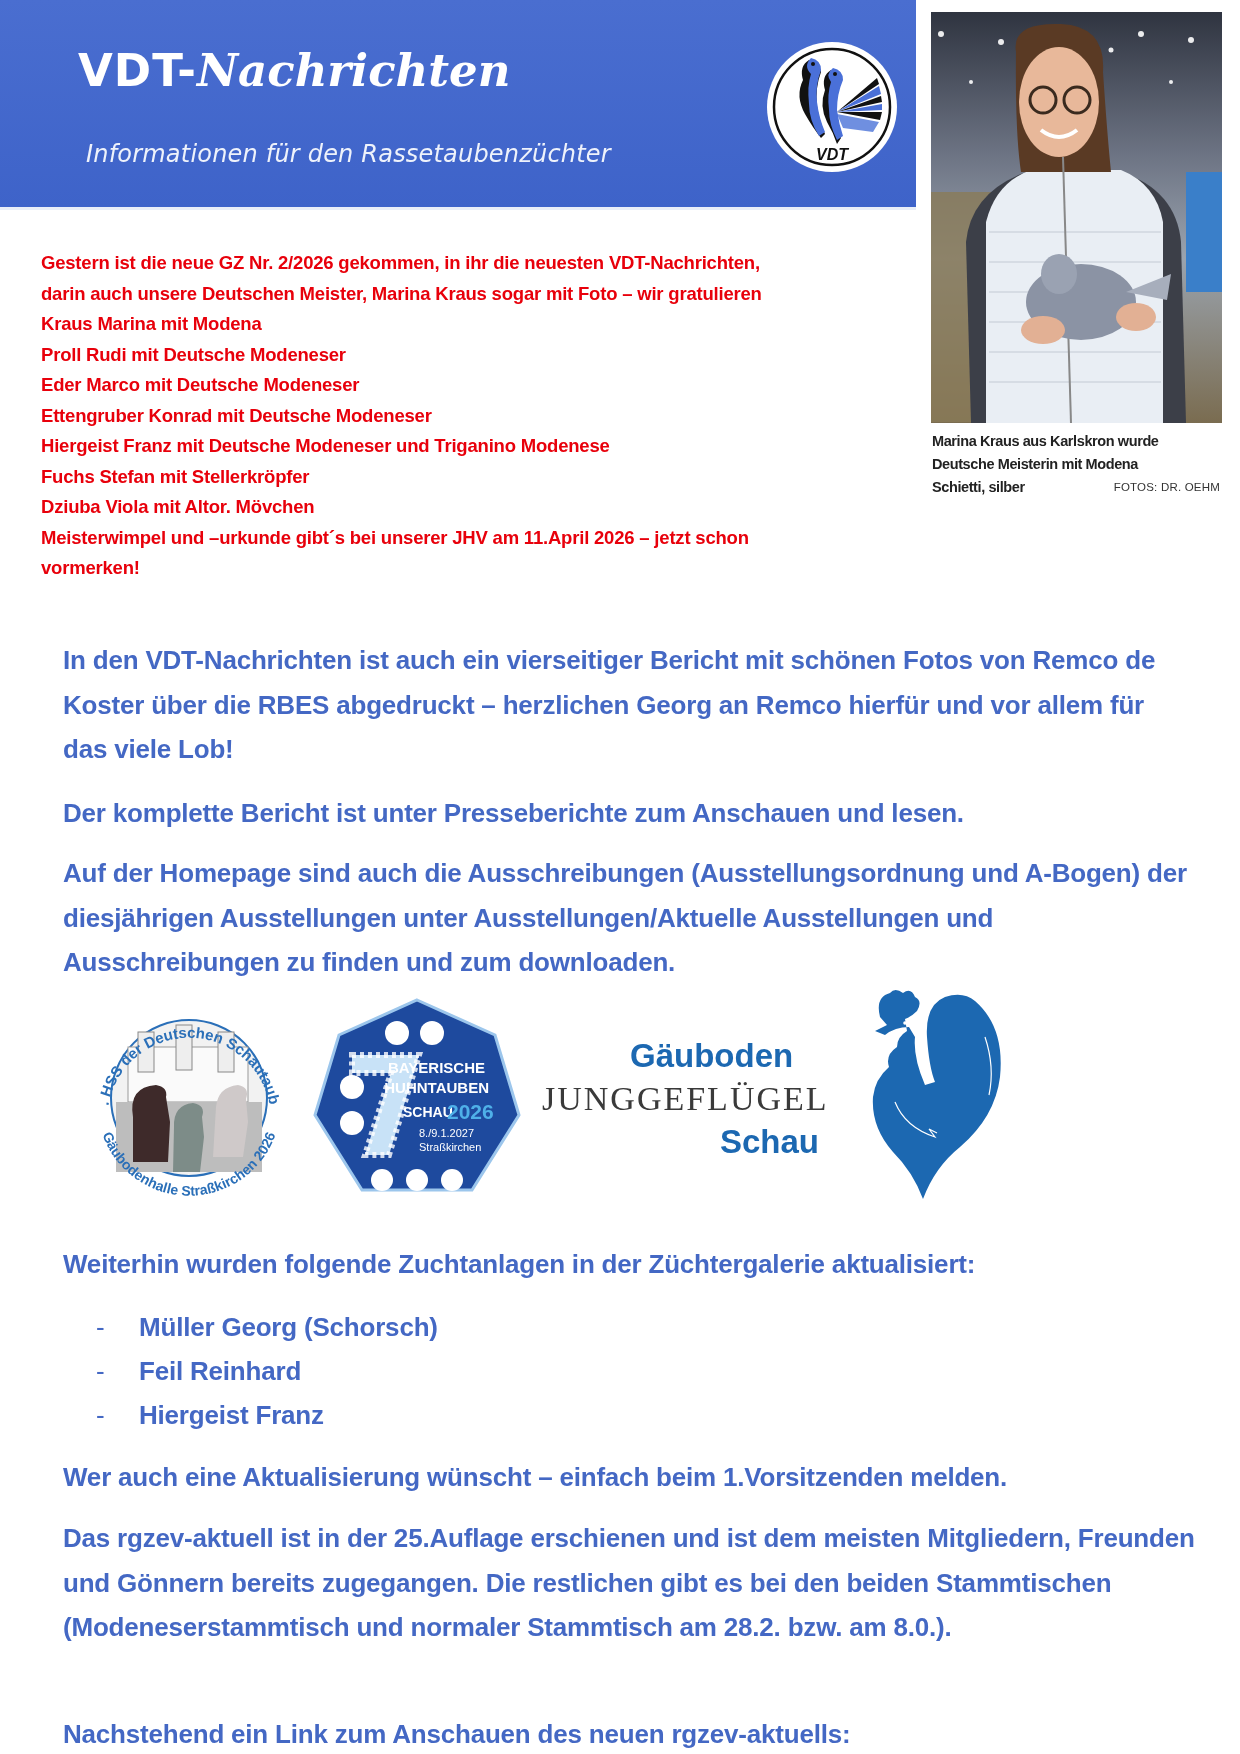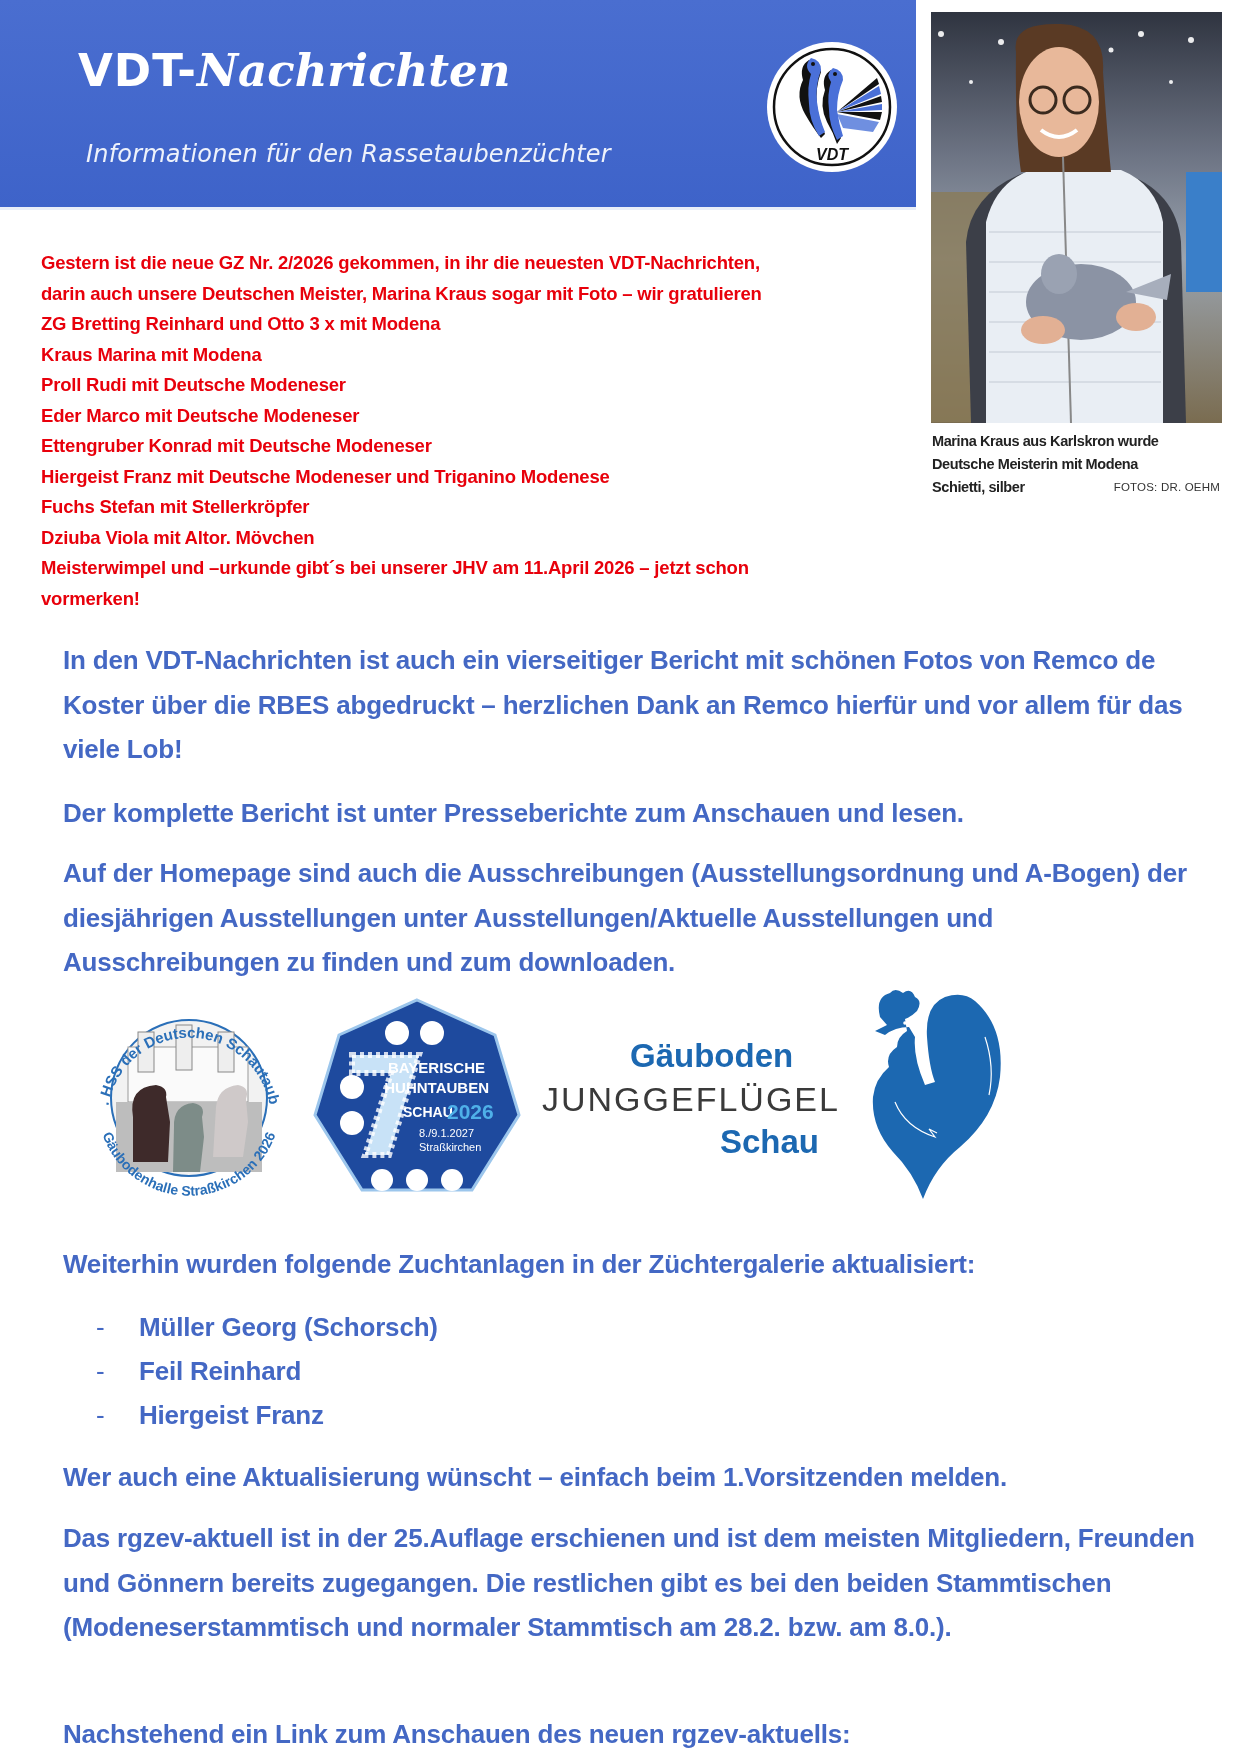--- a/index.html
+++ b/index.html
@@ -17,21 +17,21 @@
   .red-block p{margin:0;}
   .blue{color:#4468c4;font-family:"Liberation Sans",sans-serif;font-weight:bold;font-size:26px;letter-spacing:-.2px;}
   .p1{position:absolute;left:63px;top:638px;width:1130px;line-height:44.5px;}
   .p2{position:absolute;left:63px;top:791px;width:1130px;line-height:44px;}
   .p3{position:absolute;left:63px;top:851px;width:1130px;line-height:44.5px;}
   .logos{position:absolute;left:0;top:985px;width:1240px;height:230px;}
   .hss-logo{position:absolute;left:78px;top:2px;width:222px;height:222px;}
   .bht-logo{position:absolute;left:307px;top:10px;width:220px;height:210px;}
   .gjs-logo{position:absolute;left:540px;top:0;width:480px;height:230px;}
   .gjs-text1{position:absolute;left:90px;top:52px;color:#1c68b1;font-family:"Liberation Sans",sans-serif;font-weight:bold;font-size:33px;}
-  .gjs-text2{position:absolute;left:2px;top:95px;color:#3a3a3a;font-family:Liberation Sans, sans-serif;font-size:34px;letter-spacing:2px;}
+  .gjs-text2{position:absolute;left:2px;top:95px;color:#3a3a3a;font-family:Liberation Serif, serif;font-size:34px;letter-spacing:2px;}
   .gjs-text3{position:absolute;left:180px;top:138px;color:#1c68b1;font-family:"Liberation Sans",sans-serif;font-weight:bold;font-size:33px;}
   .rooster{position:absolute;left:305px;top:2px;width:180px;height:218px;}
   .p4{position:absolute;left:63px;top:1242px;width:1130px;line-height:44px;}
   .list{position:absolute;left:96px;top:1305px;margin:0;padding:0;list-style:none;line-height:44px;}
   .list li{position:relative;padding-left:43px;}
   .list li .dash{position:absolute;left:0;top:0;font-weight:normal;}
   .p5{position:absolute;left:63px;top:1455px;width:1130px;line-height:44px;}
   .p6{position:absolute;left:63px;top:1516px;width:1150px;line-height:44.5px;}
   .p7{position:absolute;left:63px;top:1712px;width:1130px;line-height:44px;}
 </style>
@@ -112,33 +112,32 @@
 <div class="caption">
   <div>Marina Kraus aus Karlskron wurde</div>
   <div>Deutsche Meisterin mit Modena</div>
   <div>Schietti, silber</div>
   <span class="credit">FOTOS: DR. OEHM</span>
 </div>
 
 <div class="red-block">
   <p>Gestern ist die neue GZ Nr. 2/2026 gekommen, in ihr die neuesten VDT-Nachrichten,</p>
   <p>darin auch unsere Deutschen Meister, Marina Kraus sogar mit Foto – wir gratulieren</p>
-  <p>ZG Bretting Reinhard und Otto 3 x mit Modena</p>
   <p>Kraus Marina mit Modena</p>
   <p>Proll Rudi mit Deutsche Modeneser</p>
   <p>Eder Marco mit Deutsche Modeneser</p>
   <p>Ettengruber Konrad mit Deutsche Modeneser</p>
   <p>Hiergeist Franz mit Deutsche Modeneser und Triganino Modenese</p>
   <p>Fuchs Stefan mit Stellerkröpfer</p>
   <p>Dziuba Viola mit Altor. Mövchen</p>
   <p>Meisterwimpel und –urkunde gibt´s bei unserer JHV am 11.April 2026 – jetzt schon</p>
   <p>vormerken!</p>
 </div>
 
-<div class="blue p1">In den VDT-Nachrichten ist auch ein vierseitiger Bericht mit schönen Fotos von Remco de Koster über die RBES abgedruckt – herzlichen Dank an Remco hierfür und vor allem für das viele Lob!</div>
+<div class="blue p1">In den VDT-Nachrichten ist auch ein vierseitiger Bericht mit schönen Fotos von Remco de Koster über die RBES abgedruckt – herzlichen Georg an Remco hierfür und vor allem für das viele Lob!</div>
 <div class="blue p2">Der komplette Bericht ist unter Presseberichte zum Anschauen und lesen.</div>
 <div class="blue p3">Auf der Homepage sind auch die Ausschreibungen (Ausstellungsordnung und A-Bogen) der diesjährigen Ausstellungen unter Ausstellungen/Aktuelle Ausstellungen und Ausschreibungen zu finden und zum downloaden.</div>
 
 <div class="logos">
   <svg class="hss-logo" viewBox="0 0 222 222">
     <defs>
       <path id="arcTop" d="M 30 120 A 82 82 0 0 1 192 120"></path>
       <path id="arcBot" d="M 22 140 A 92 92 0 0 0 200 140"></path>
     </defs>
     <circle cx="111" cy="111" r="78" fill="#f2f2f2" stroke="#2a6fb8" stroke-width="2"></circle>

